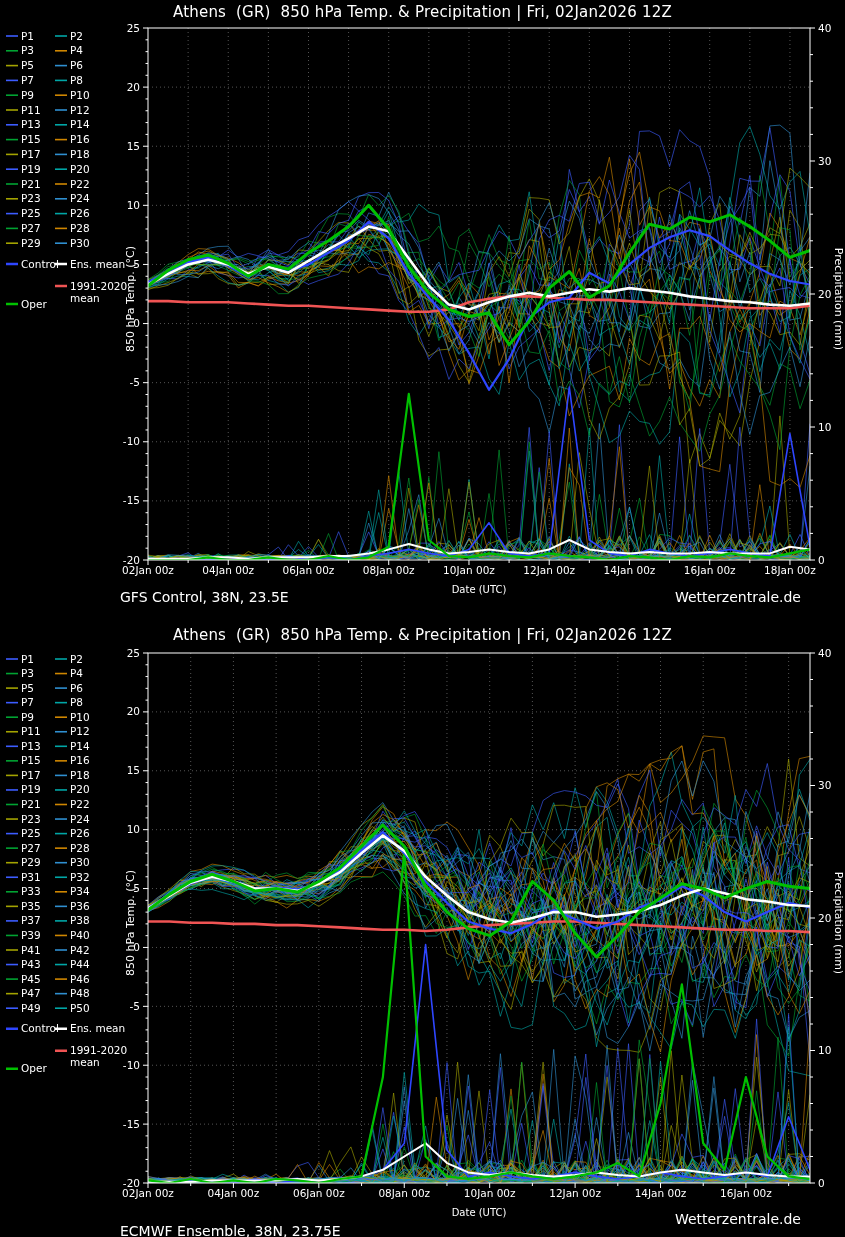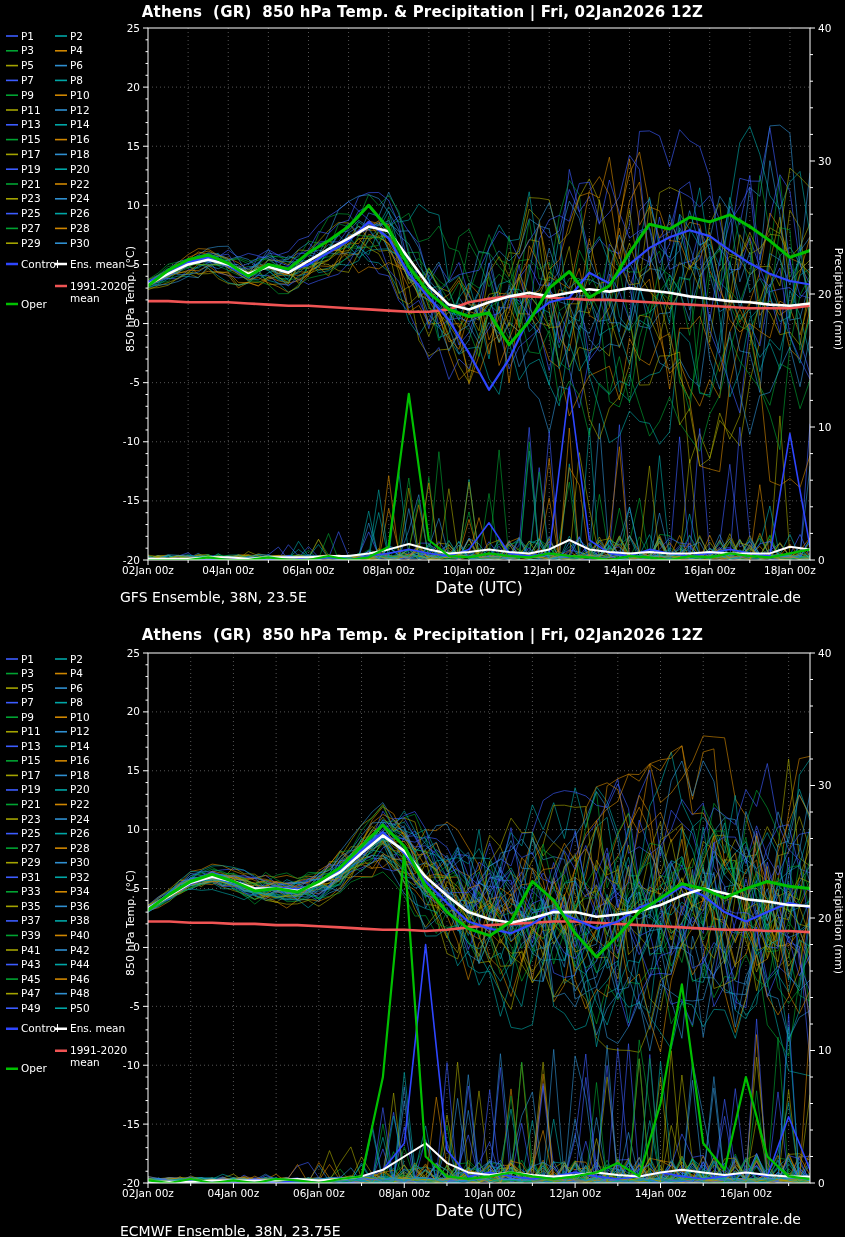--- a/index.html
+++ b/index.html
@@ -4,28 +4,28 @@
 <style>
   *{margin:0;padding:0;box-sizing:border-box}
   html,body{background:#000;width:845px;height:1237px;overflow:hidden;
     font-family:"DejaVu Sans",sans-serif;color:#fff}
   .panel{position:relative;width:845px}
   #panel-0{height:619px}
   #panel-1{height:618px}
   svg.chart{position:absolute;left:0;top:0;display:block}
   svg text{font-family:"DejaVu Sans",sans-serif}
   .title{position:absolute;left:0;right:0;text-align:center;
-    font-size:15px;font-weight:bold;white-space:pre;letter-spacing:.2px}
+    font-size:15px;font-weight:normal;white-space:pre;letter-spacing:.2px}
   #panel-0 .title{top:3px}
   #panel-1 .title{top:7px}
   .anchor{position:absolute;width:0;height:0;overflow:visible}
   .rot-ccw,.rot-cw,.xcenter{display:inline-block;white-space:nowrap;font-size:11px}
   .rot-ccw{transform:translate(-50%,-50%) rotate(-90deg)}
   .rot-cw{transform:translate(-50%,-50%) rotate(90deg)}
-  .xcenter{transform:translateX(-50%);font-size:16px}
+  .xcenter{transform:translateX(-50%);font-size:10px}
   .footer{position:absolute;font-size:14px;white-space:nowrap}
   .footer-left{left:120px}
   .footer-right{right:44px}
 </style>
 </head>
 <body>
 
 <div id="page">
 
   <section class="panel" id="panel-0">
@@ -386,21 +386,21 @@
     <h1 class="title">Athens  (GR)  850 hPa Temp. &amp; Precipitation | Fri, 02Jan2026 12Z</h1>
     <div class="anchor" style="left:130px;top:294px">
       <span class="rot-ccw">850 hPa Temp. (°C)</span>
     </div>
     <div class="anchor" style="left:838px;top:294px">
       <span class="rot-cw">Precipitation (mm)</span>
     </div>
     <div class="anchor" style="left:479px;top:578px">
       <span class="xcenter">Date (UTC)</span>
     </div>
-    <div class="footer footer-left" style="top:589px">GFS Ensemble, 38N, 23.5E</div>
+    <div class="footer footer-left" style="top:589px">GFS Control, 38N, 23.5E</div>
     <div class="footer footer-right" style="top:589px">Wetterzentrale.de</div>
   </section>
 
   <section class="panel" id="panel-1">
     <svg class="chart" width="845" height="618">
         <g stroke="#ffffff" stroke-width="1" stroke-dasharray="1,3" opacity="0.33">
           <line x1="190.70967741935485" y1="34" x2="190.70967741935485" y2="564"></line>
           <line x1="233.4193548387097" y1="34" x2="233.4193548387097" y2="564"></line>
           <line x1="276.1290322580645" y1="34" x2="276.1290322580645" y2="564"></line>
           <line x1="318.8387096774194" y1="34" x2="318.8387096774194" y2="564"></line>

